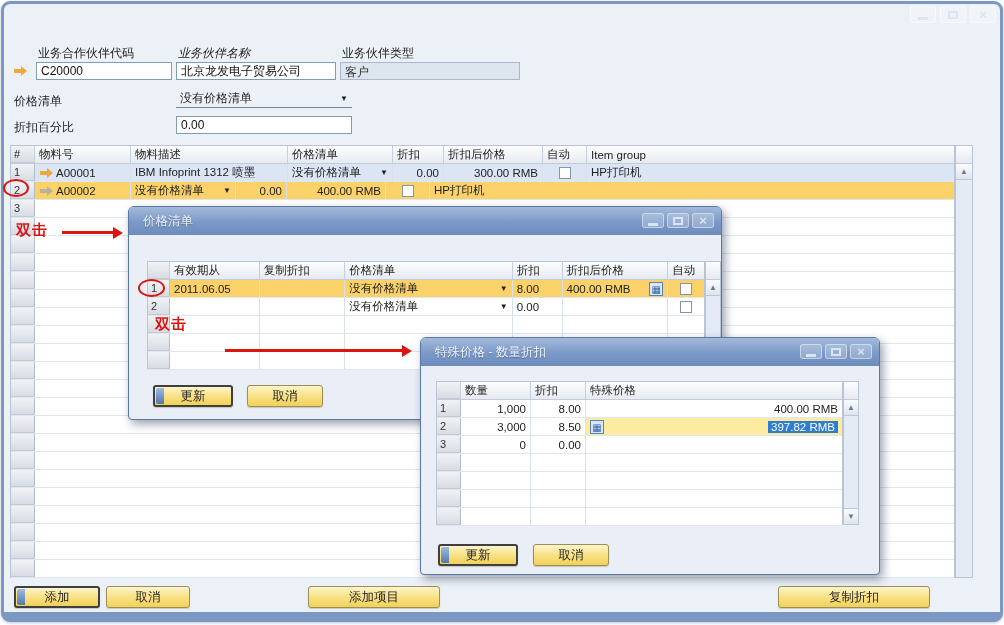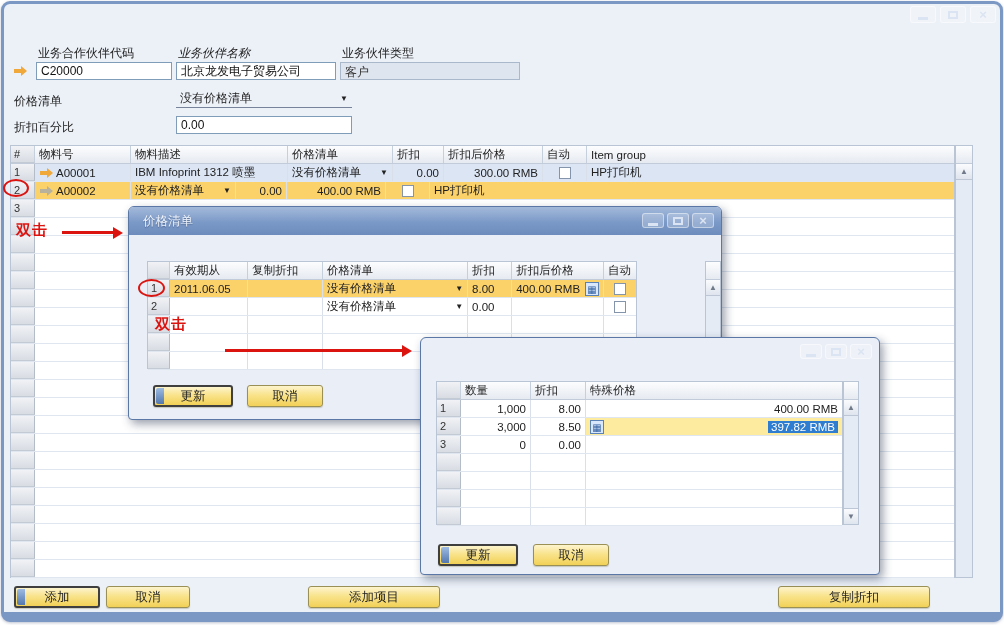--- a/index.html
+++ b/index.html
@@ -298,21 +298,21 @@
           <span class="g-min"></span>
         </span>
       <span class="wc wc-sm">
           <span class="g-max"></span>
         </span>
       <span class="wc wc-sm">
           <span class="g-close">×</span>
         </span>
     </div>
 
-    <div class="tbl" style="left:18px; top:54px; width:490px; height:108px;">
+    <div class="tbl" style="left:18px; top:54px; width:558px; height:108px;">
       <div class="trow thead">
         <div class="tc rh" style="width:22px;"></div>
         <div class="tc" style="width:90px;">有效期从</div>
         <div class="tc" style="width:86px;">复制折扣</div>
         <div class="tc" style="width:168px;">价格清单</div>
         <div class="tc" style="width:50px;">折扣</div>
         <div class="tc" style="width:106px;">折扣后价格</div>
         <div class="tc" style="width:36px;">自动</div>
       </div>
       <div class="trow">
@@ -390,20 +390,23 @@
         <span>取消</span>
       </div>
   </div>
 
   <div class="anno-circle z15" style="left:138px; top:279px; width:27px; height:18px;"></div>
   <span class="anno-text z15" style="left:155px; top:315px;">双击</span>
   <div class="anno-line z15" style="left:225px; top:349px; width:178px;"></div>
   <div class="anno-head z15" style="left:402px; top:345px;"></div>
 
   <div class="dialog z20" style="left:420px; top:337px; width:460px; height:238px;">
+    <div class="dlg-titlebar">
+      <span class="title">特殊价格 - 数量折扣</span>
+    </div>
     <div class="dlg-controls">
       <span class="wc wc-sm">
           <span class="g-min"></span>
         </span>
       <span class="wc wc-sm">
           <span class="g-max"></span>
         </span>
       <span class="wc wc-sm">
           <span class="g-close">×</span>
         </span>

